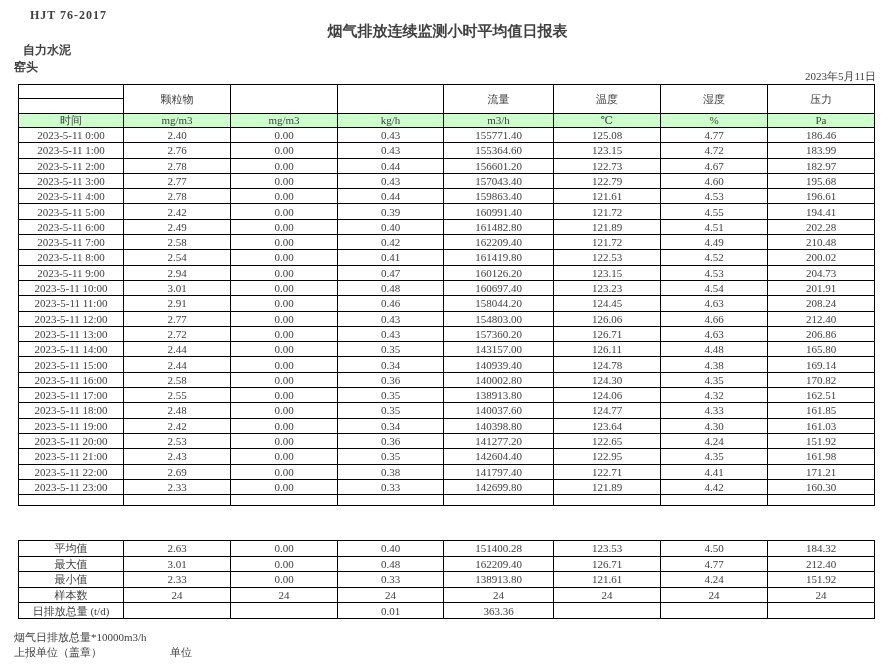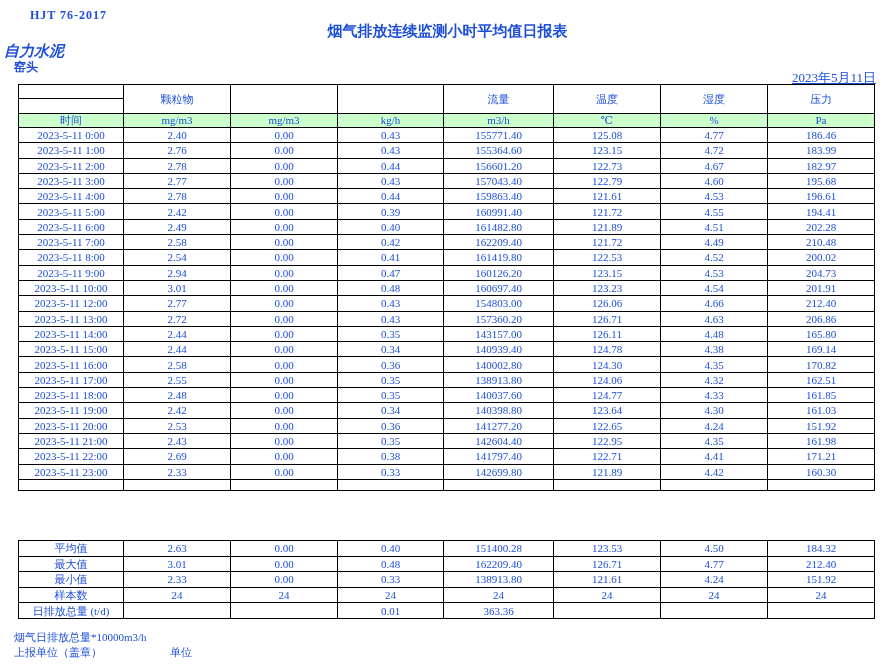--- a/index.html
+++ b/index.html
@@ -3,35 +3,35 @@
 <meta charset="utf-8">
 <style>
   * { box-sizing: border-box; }
   html,body { margin:0; padding:0; background:#ffffff; }
   .page {
     position: relative;
     width: 895px;
     height: 664px;
     background: #ffffff;
     font-family: "Liberation Serif", "DejaVu Serif", serif;
-    color: #1d4ed8;
+    color: #404040;
     overflow: hidden;
   }
   .doc-code {
     position:absolute; left:30px; top:8px;
     font-size:12px; font-weight:bold; letter-spacing:1px;
   }
   .doc-title {
     position:absolute; left:0; top:22px; width:100%;
     text-align:center; font-size:15px; font-weight:bold;
   }
-  .company { position:absolute; left:4px; top:42px; font-size:15px; font-weight:bold;font-style:italic; }
+  .company { position:absolute; left:23px; top:42px; font-size:12px; font-weight:bold; }
   .station { position:absolute; left:14px; top:59px; font-size:12px; font-weight:bold;text-align:right; }
   .report-date {
-    position:absolute; right:19px; top:69px; font-size:13px;text-decoration:underline;
+    position:absolute; right:19px; top:69px; font-size:11px;
   }
   table { border-collapse:collapse; table-layout:fixed; }
   td {
     border:1px solid #000;
     font-size:11px;
     text-align:center;
     vertical-align:middle;
     padding:0 2px;
     height:15.3px;
     line-height:1.1;
@@ -203,20 +203,30 @@
           <td>2023-5-11 10:00</td>
           <td>3.01</td>
           <td>0.00</td>
           <td>0.48</td>
           <td>160697.40</td>
           <td>123.23</td>
           <td>4.54</td>
           <td>201.91</td>
         </tr>
         <tr>
+          <td>2023-5-11 11:00</td>
+          <td>2.91</td>
+          <td>0.00</td>
+          <td>0.46</td>
+          <td>158044.20</td>
+          <td>124.45</td>
+          <td>4.63</td>
+          <td>208.24</td>
+        </tr>
+        <tr>
           <td>2023-5-11 12:00</td>
           <td>2.77</td>
           <td>0.00</td>
           <td>0.43</td>
           <td>154803.00</td>
           <td>126.06</td>
           <td>4.66</td>
           <td>212.40</td>
         </tr>
         <tr>

